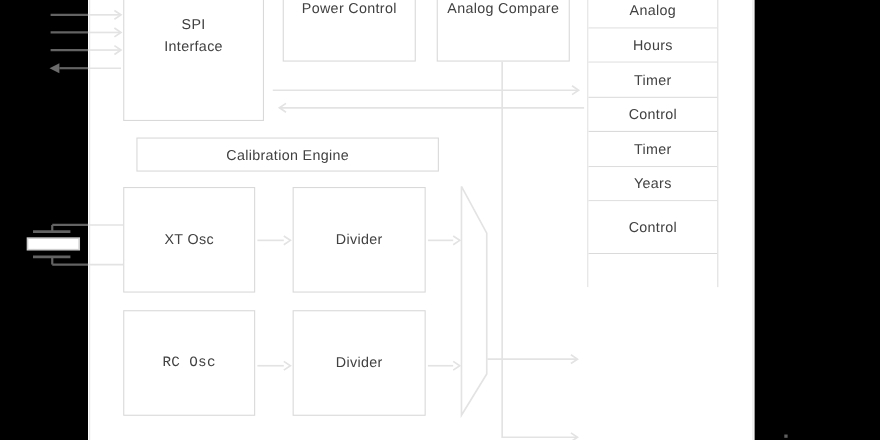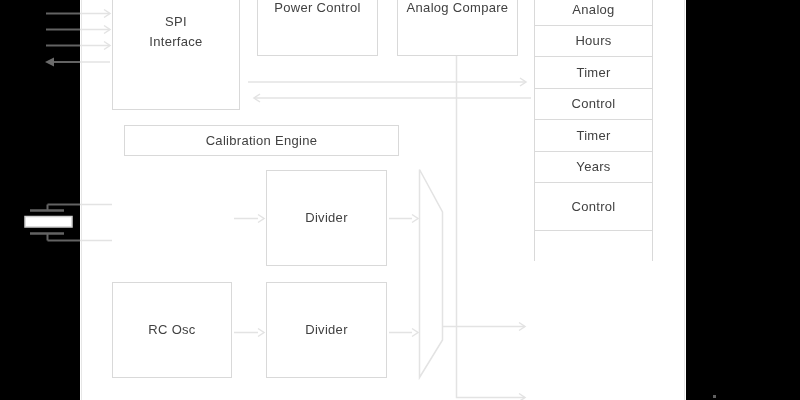--- a/index.html
+++ b/index.html
@@ -17,21 +17,21 @@
     position:absolute;box-sizing:border-box;background:#fff;
     border:1.5px solid #d9d9d9;display:flex;align-items:center;justify-content:center;
     text-align:center;line-height:20px;
   }
   .box-spi{left:112px;top:-30px;width:128px;height:140px;flex-direction:column;justify-content:flex-start;padding-top:41px;}
   .box-power{left:257px;top:-30px;width:121px;height:86px;align-items:flex-start;padding-top:27px;}
   .box-analog{left:397px;top:-30px;width:121px;height:86px;align-items:flex-start;padding-top:27px;}
   .box-cal{left:124px;top:125px;width:275px;height:31px;}
   .box-xt{left:112px;top:170px;width:120px;height:96px;}
   .box-div1{left:266px;top:170px;width:121px;height:96px;}
-  .box-rc{left:112px;top:282px;width:120px;height:96px;}
+  .box-rc{left:112px;top:282px;width:120px;height:96px;font-family:Liberation Mono, monospace;}
   .box-div2{left:266px;top:282px;width:121px;height:96px;}
   
   .regfile{
     position:absolute;left:534px;top:-6px;width:119px;box-sizing:border-box;
     border-left:1.5px solid #d9d9d9;border-right:1.5px solid #d9d9d9;background:#fff;
   }
   .reg-row{
     box-sizing:border-box;height:31.5px;border-bottom:1px solid #dadada;
     display:flex;align-items:center;justify-content:center;background:#fff;
   }
@@ -98,20 +98,23 @@
   </div>
   <div class="box box-power">
     <span>Power Control</span>
   </div>
   <div class="box box-analog">
     <span>Analog Compare</span>
   </div>
   <div class="box box-cal">
     <span>Calibration Engine</span>
   </div>
+  <div class="box box-xt">
+    <span>XT Osc</span>
+  </div>
   <div class="box box-div1">
     <span>Divider</span>
   </div>
   <div class="box box-rc">
     <span>RC Osc</span>
   </div>
   <div class="box box-div2">
     <span>Divider</span>
   </div>
 

